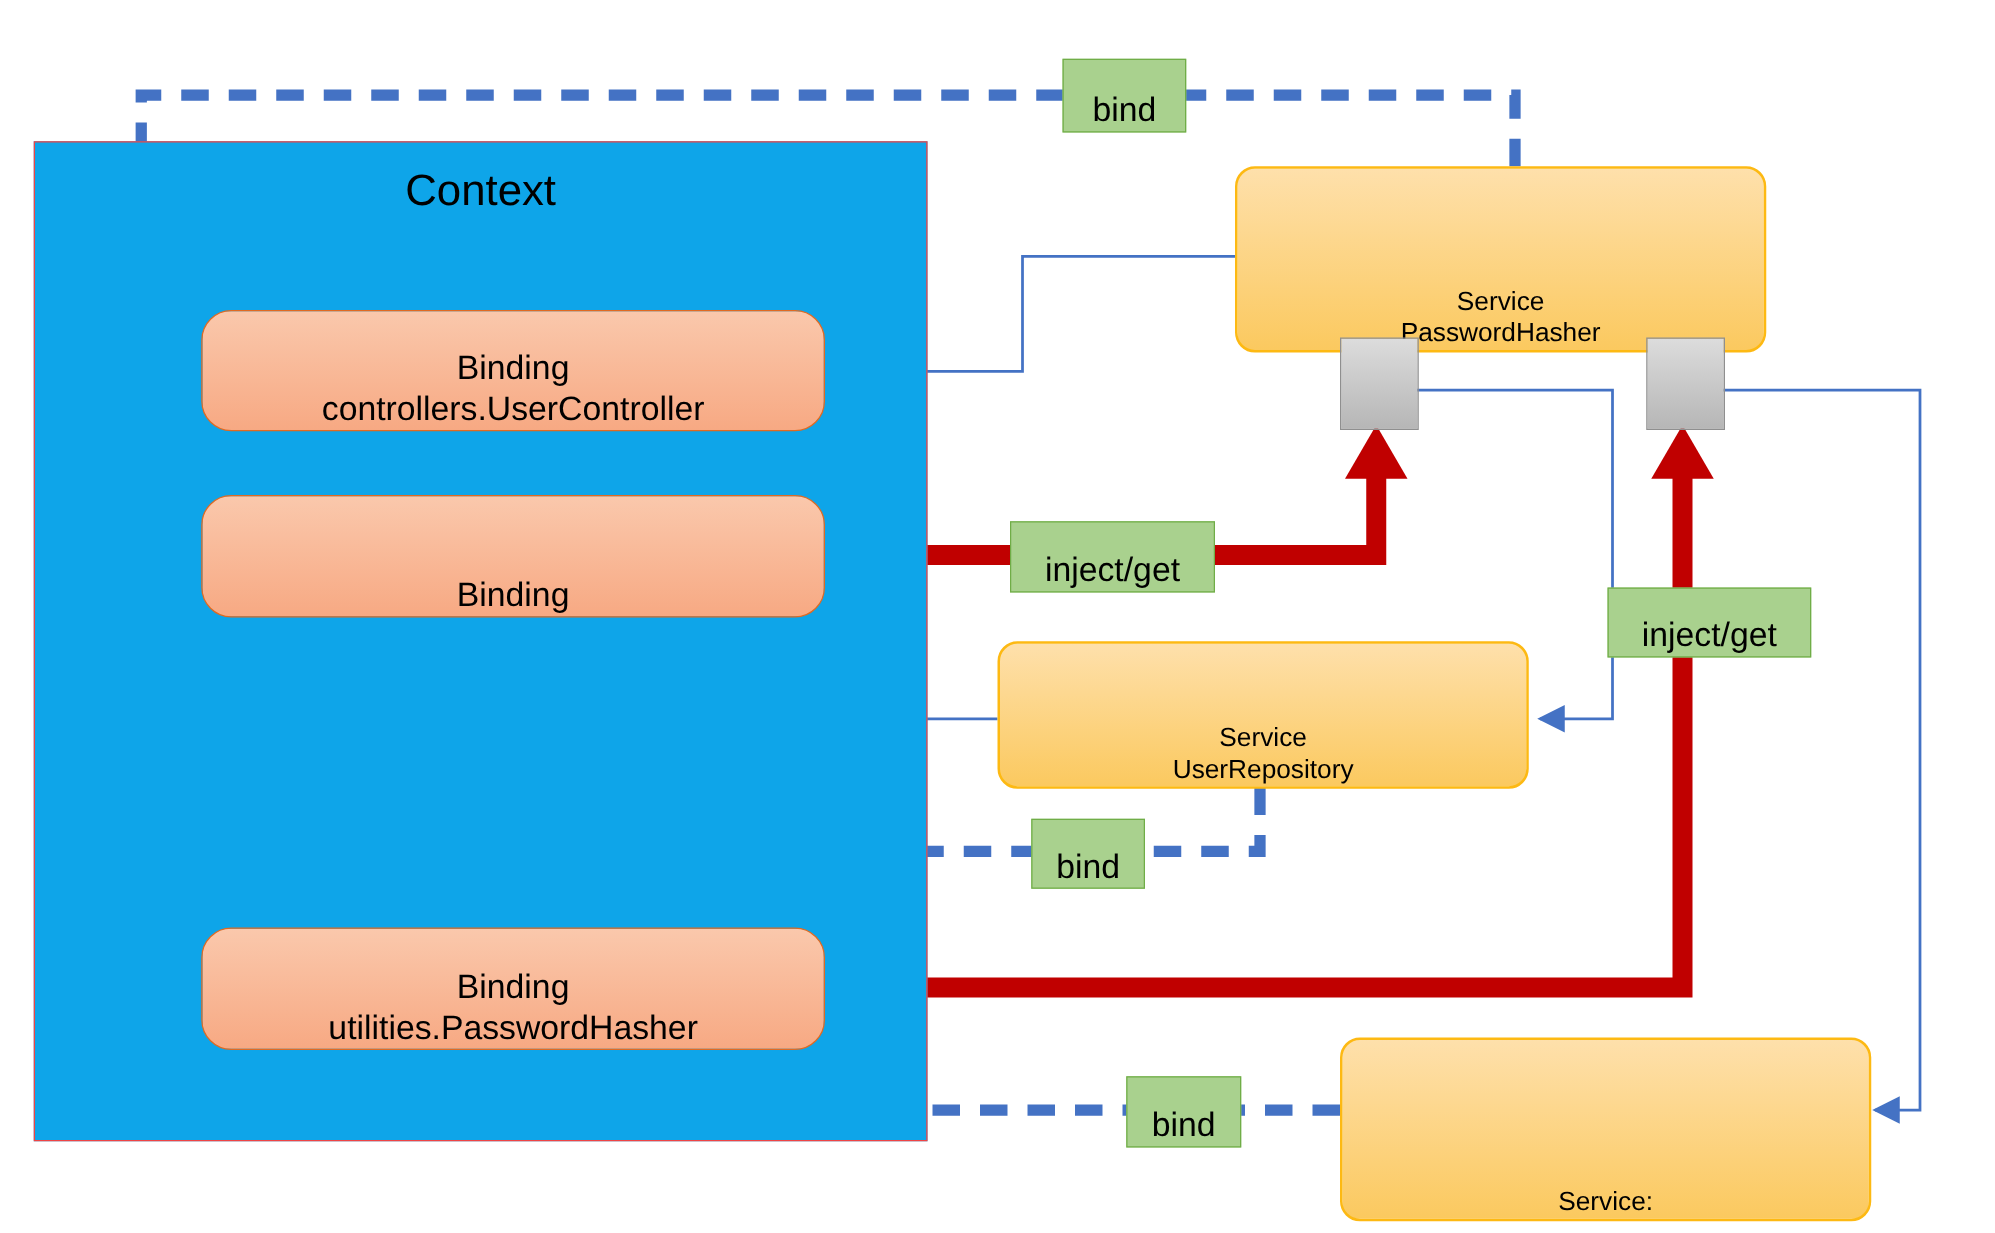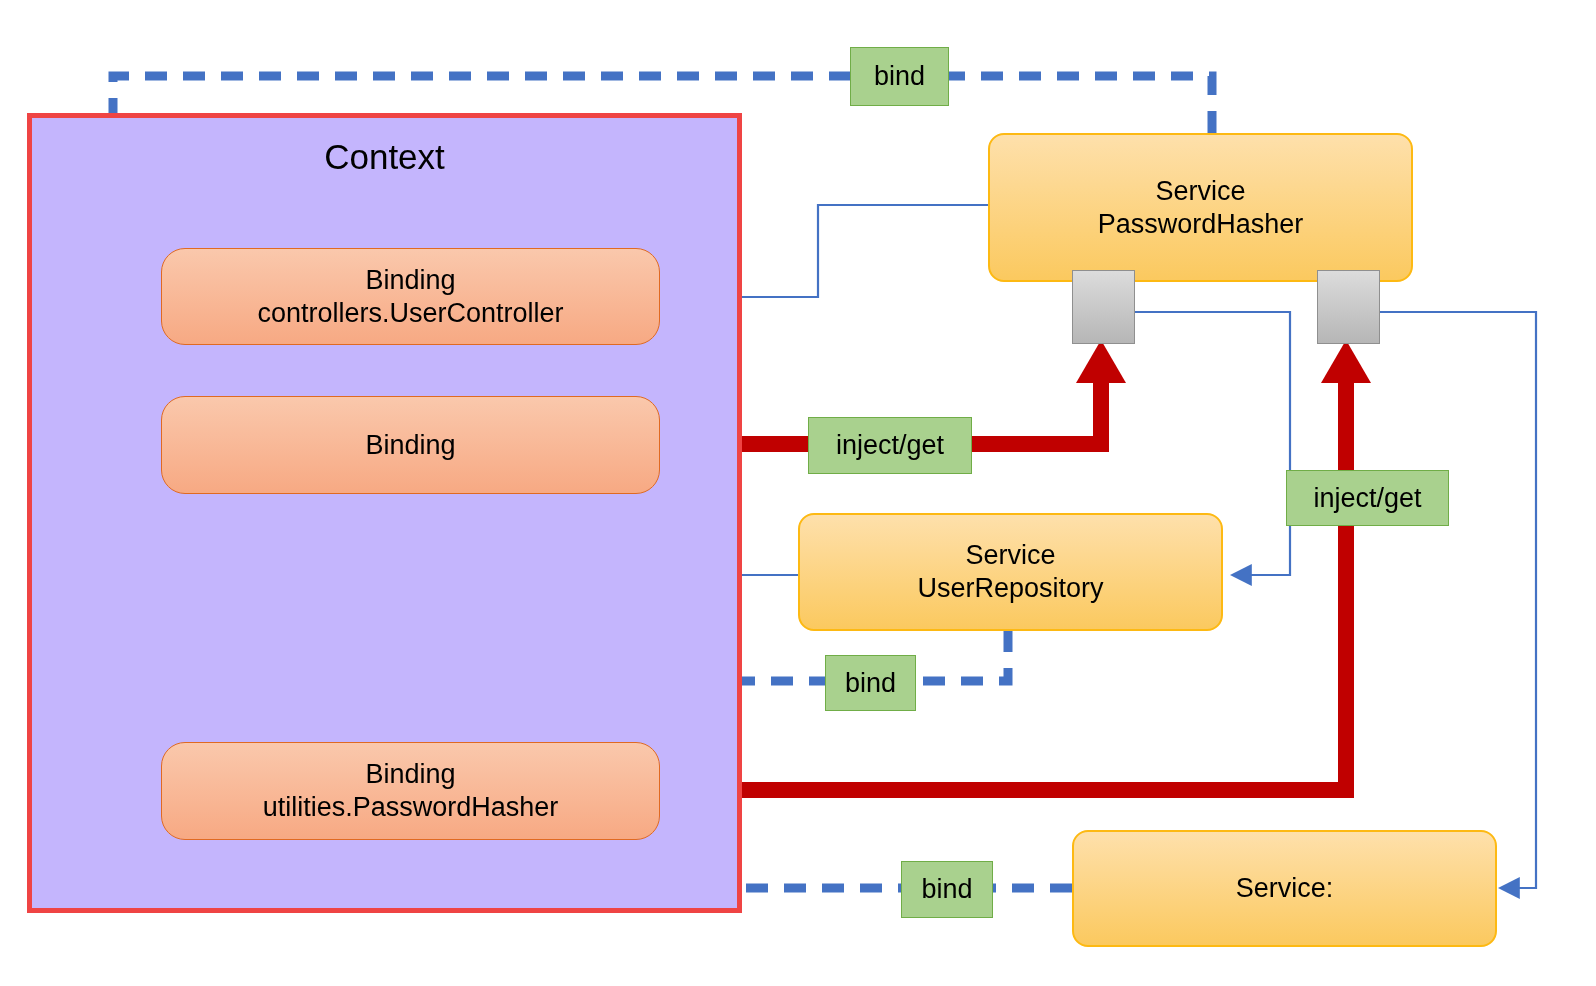--- a/index.html
+++ b/index.html
@@ -24,49 +24,49 @@
     width: 1596px;
     height: 986px;
     pointer-events: none;
   }
   .node {
     position: absolute;
     box-sizing: border-box;
     display: flex;
     flex-direction: column;
     align-items: center;
-    justify-content: center;
+    justify-content: flex-end;
     text-align: center;
     color: #000000;
     line-height: 1.22;
   }
   .context-box {
-    background: #c4b5fd;
-    border: 5px solid #ef4444;
+    background: #0ea5e9;
+    border: 1px solid #ef4444;
   }
   .context-title {
     position: absolute;
     top: 18px;
     left: 0;
     right: 0;
     text-align: center;
     font-size: 35px;
     color: #000;
   }
   .binding-box {
     background: linear-gradient(180deg, #FAC8AC 0%, #F7A983 100%);
     border: 1.5px solid #E06A22;
     border-radius: 24px;
     font-size: 27px;
   }
   .service-box {
     background: linear-gradient(180deg, #FEE0AB 0%, #FBC95F 100%);
     border: 2px solid #FDB913;
     border-radius: 16px;
-    font-size: 27px;
+    font-size: 21px;
   }
   .label-box {
     background: #A9D18E;
     border: 1.5px solid #70AD47;
     font-size: 27px;
     color: #000;
   }
   .conn-square {
     position: absolute;
     background: linear-gradient(180deg, #DCDCDC 0%, #B6B6B6 100%);
@@ -155,21 +155,21 @@
   </div>
 
   <div class="conn-square" style="left:1072px; top:270px; width:61px; height:72px;"></div>
   <div class="conn-square" style="left:1317px; top:270px; width:61px; height:72px;"></div>
 
   <div class="node service-box" style="left:798px; top:513px; width:425px; height:118px;">
     <span>Service</span>
     <span>UserRepository</span>
   </div>
 
-  <div class="node service-box" style="left:1072px; top:830px; width:425px; height:117px;">
+  <div class="node service-box" style="left:1072px; top:830px; width:425px; height:147px;">
     <span>Service:</span>
   </div>
 
   <div class="node label-box" style="left:850px; top:47px; width:99px; height:59px;">
     <span>bind</span>
   </div>
 
   <div class="node label-box" style="left:808px; top:417px; width:164px; height:57px;">
     <span>inject/get</span>
   </div>

